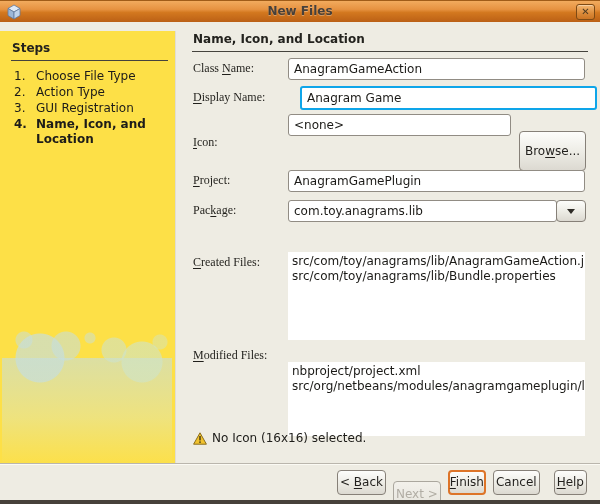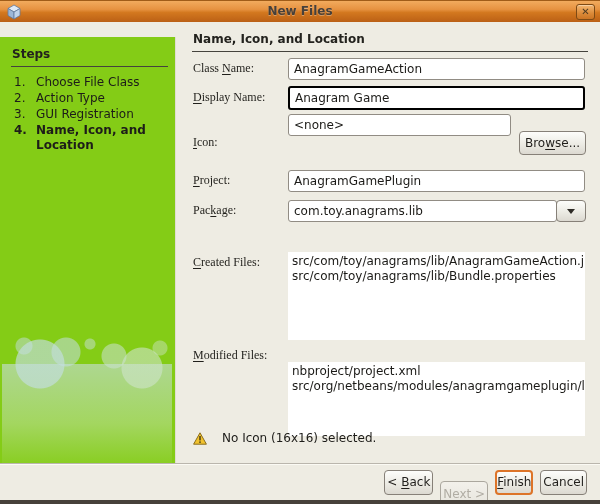--- a/index.html
+++ b/index.html
@@ -37,22 +37,22 @@
     color: #4e3a20; font-weight: bold; font-size: 10px;
     line-height: 14px; text-align: center; cursor: default;
     box-shadow: inset 0 1px 0 rgba(255,255,255,0.35);
   }
 
   
   .content { position: absolute; left: 0; top: 22px; width: 600px; height: 441px; }
 
   
   .steps-panel {
-    position: absolute; left: 0; top: 15px; width: 176px; height: 441px;
-    background: #84cc16;
+    position: absolute; left: 0; top: 9px; width: 176px; height: 441px;
+    background: #fde047;
     border-right: 1px solid #e0ddd3;
   }
   .panel-heading { position: absolute; left: 12px; top: 10px; font-weight: bold; color: #23221e; }
   .steps-rule { position: absolute; left: 11px; right: 7px; top: 29px; height: 0; border-top: 1px solid #45433d; }
   .steps-list { position: absolute; left: 14px; right: 4px; top: 38px; }
   .step-item { display: flex; line-height: 15px; margin-bottom: 1px; }
   .step-num { width: 22px; flex: none; }
   .step-item.active { font-weight: bold; }
   .watermark {
     position: absolute; left: 2px; right: 3px; bottom: 6px; height: 150px;
@@ -79,21 +79,21 @@
   .mn { text-decoration: underline; text-underline-offset: 2px; }
 
   .entry {
     position: absolute;
     height: 22px;
     border: 1px solid #918c84; border-radius: 3px;
     background: #fff; color: #1b1a17;
     font-family: "DejaVu Sans", "Liberation Sans", sans-serif; font-size: 12px;
     padding: 0 5px; outline: none;
   }
-  .entry.focused { border: 2px solid #000000; height: 24px; }
+  .entry.focused { border: 2px solid #0ea5e9; height: 24px; margin-left: 12px; }
 
   .filebox {
     position: absolute; left: 111px; width: 297px;
     background: #fff; color: #1b1a17;
     padding: 2px 0 2px 4px; line-height: 15px;
     white-space: pre-line; overflow: hidden;
   }
 
   .gtk-btn {
     border: 1px solid #868078; border-radius: 4px;
@@ -104,21 +104,21 @@
   .combo-btn {
     position: absolute; left: 379px; width: 30px; height: 22px;
     display: flex; align-items: center; justify-content: center;
   }
   .arrow-down {
     width: 0; height: 0;
     border-left: 4px solid transparent; border-right: 4px solid transparent;
     border-top: 5px solid #2e2b26;
   }
 
-  .warning-row { position: absolute; left: 16px; top: 409px; display: flex; align-items: center; gap: 15px; }
+  .warning-row { position: absolute; left: 16px; top: 409px; display: flex; align-items: center; gap: 5px; }
 
   
   .button-bar {
     position: absolute; left: 0; top: 463px; width: 600px; height: 37px;
     background: #eeece3;
     border-top: 1px solid #bab6ad;
     box-shadow: inset 0 1px 0 #fbfaf4;
     display: flex; align-items: center; justify-content: flex-end;
     gap: 7px; padding-right: 13px;
   }
@@ -153,21 +153,21 @@
   </div>
 
   <div class="content">
 
     <div class="steps-panel">
       <div class="panel-heading">Steps</div>
       <div class="steps-rule"></div>
       <div class="steps-list">
         <div class="step-item">
           <span class="step-num">1.</span>
-          <span class="step-label">Choose File Class</span>
+          <span class="step-label">Choose File Type</span>
         </div>
         <div class="step-item">
           <span class="step-num">2.</span>
           <span class="step-label">Action Type</span>
         </div>
         <div class="step-item">
           <span class="step-num">3.</span>
           <span class="step-label">GUI Registration</span>
         </div>
         <div class="step-item active">
@@ -189,21 +189,21 @@
 
       <div class="frm-label" style="top:68px">
         <span></span><span class="mn">D</span><span>isplay Name:</span>
       </div>
       <input class="entry focused" style="left: 111px; top: 64px; width: 297px;" readonly="" value="Anagram Game">
 
       <div class="frm-label" style="top:113px">
         <span></span><span class="mn">I</span><span>con:</span>
       </div>
       <input class="entry" style="left: 111px; top: 92px; width: 223px;" readonly="" value="&lt;none&gt;">
-      <button class="gtk-btn" style="position:absolute; left:342px; top:109px; width:67px; height:24px">
+      <button class="gtk-btn" style="position:absolute; left:342px; top:109px; width:67px; height:40px">
         <span>Bro</span><span class="mn">w</span><span>se...</span>
       </button>
 
       <div class="frm-label" style="top:151px">
         <span></span><span class="mn">P</span><span>roject:</span>
       </div>
       <input class="entry" style="left: 111px; top: 148px; width: 297px;" readonly="" value="AnagramGamePlugin">
 
       <div class="frm-label" style="top:181px">
         <span>Pac</span><span class="mn">k</span><span>age:</span>
@@ -242,16 +242,19 @@
     </button>
     <button class="gtk-btn dlg-btn disabled">
       <span>Next &gt;</span><span></span><span></span>
     </button>
     <button class="gtk-btn dlg-btn default-focus">
       <span></span><span class="mn">F</span><span>inish</span>
     </button>
     <button class="gtk-btn dlg-btn">
       <span>Cancel</span><span></span><span></span>
     </button>
+    <button class="gtk-btn dlg-btn help-btn">
+      <span></span><span class="mn">H</span><span>elp</span>
+    </button>
   </div>
 
   <div class="bottom-strip"></div>
 </div>
 
 </body></html>

